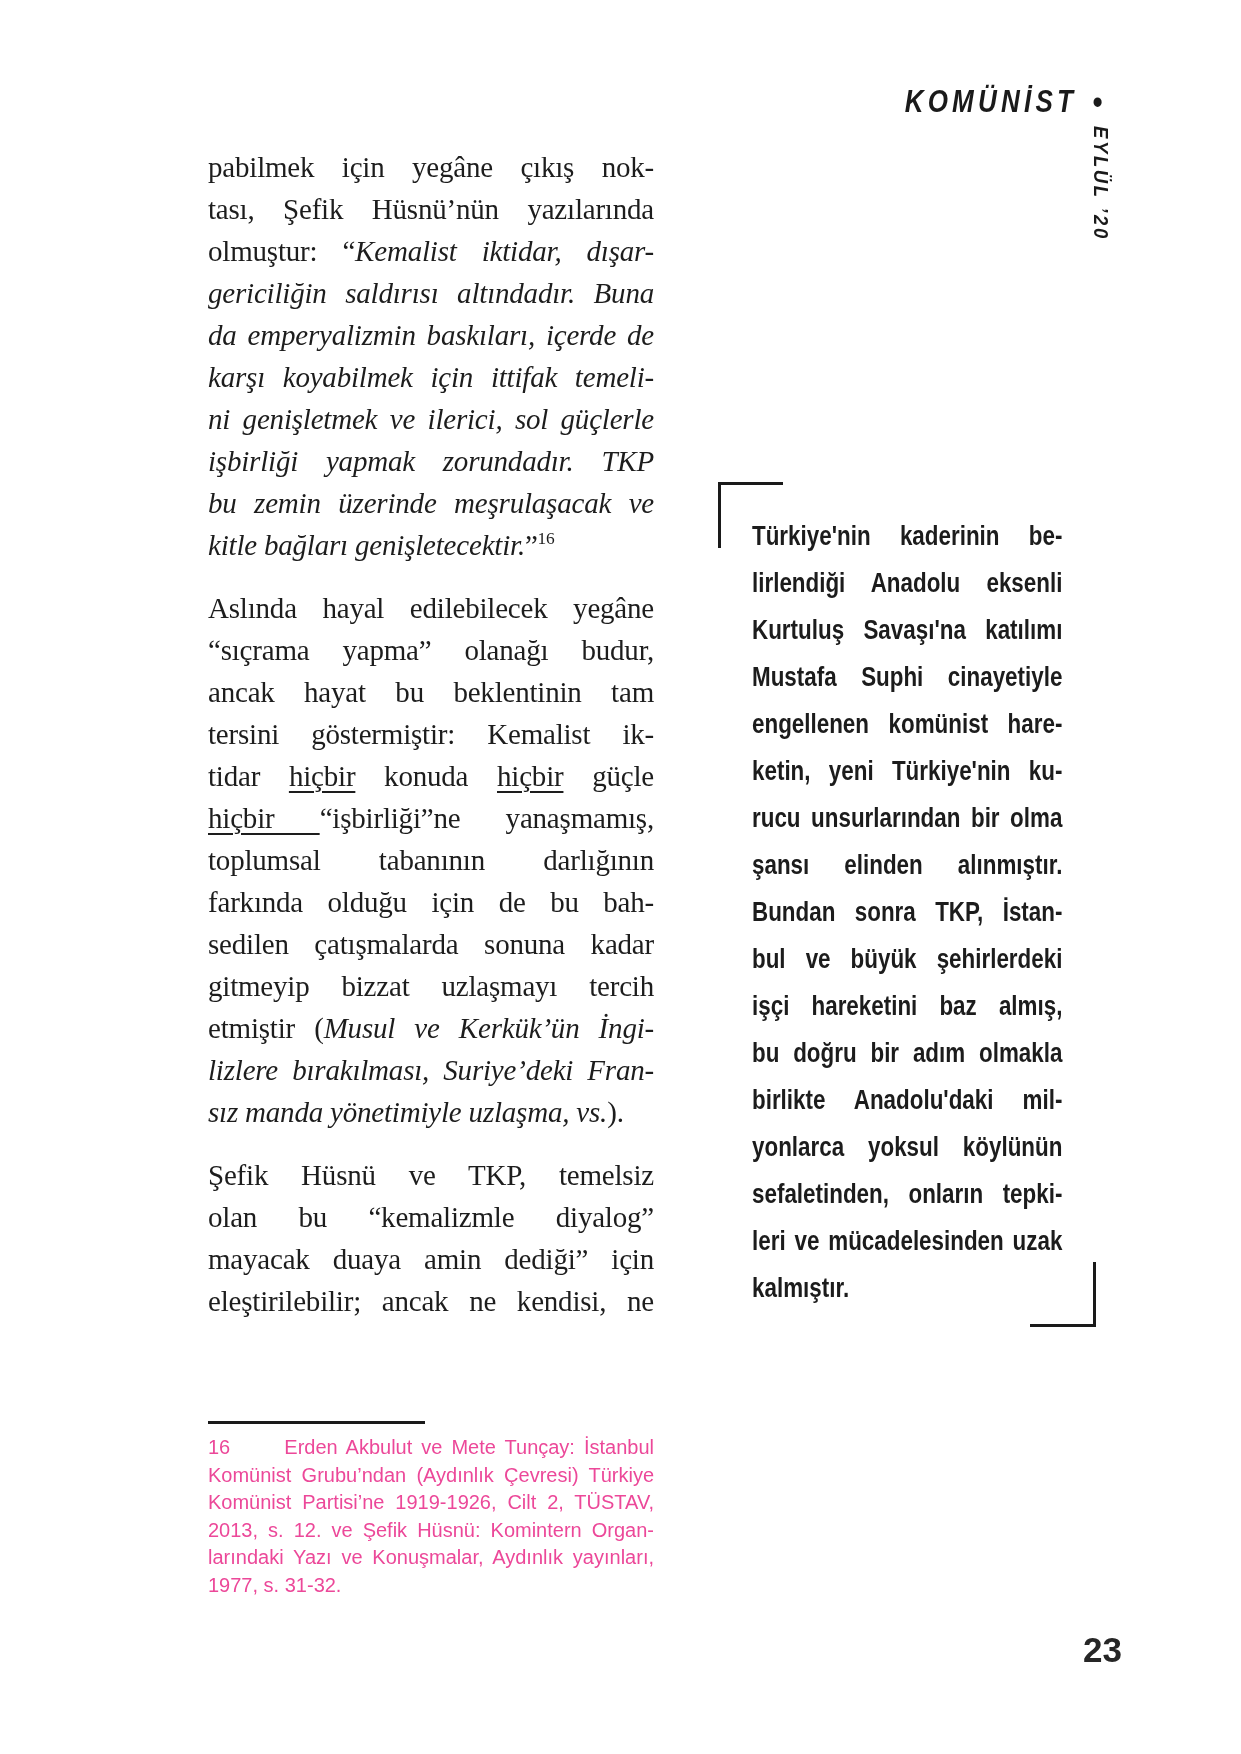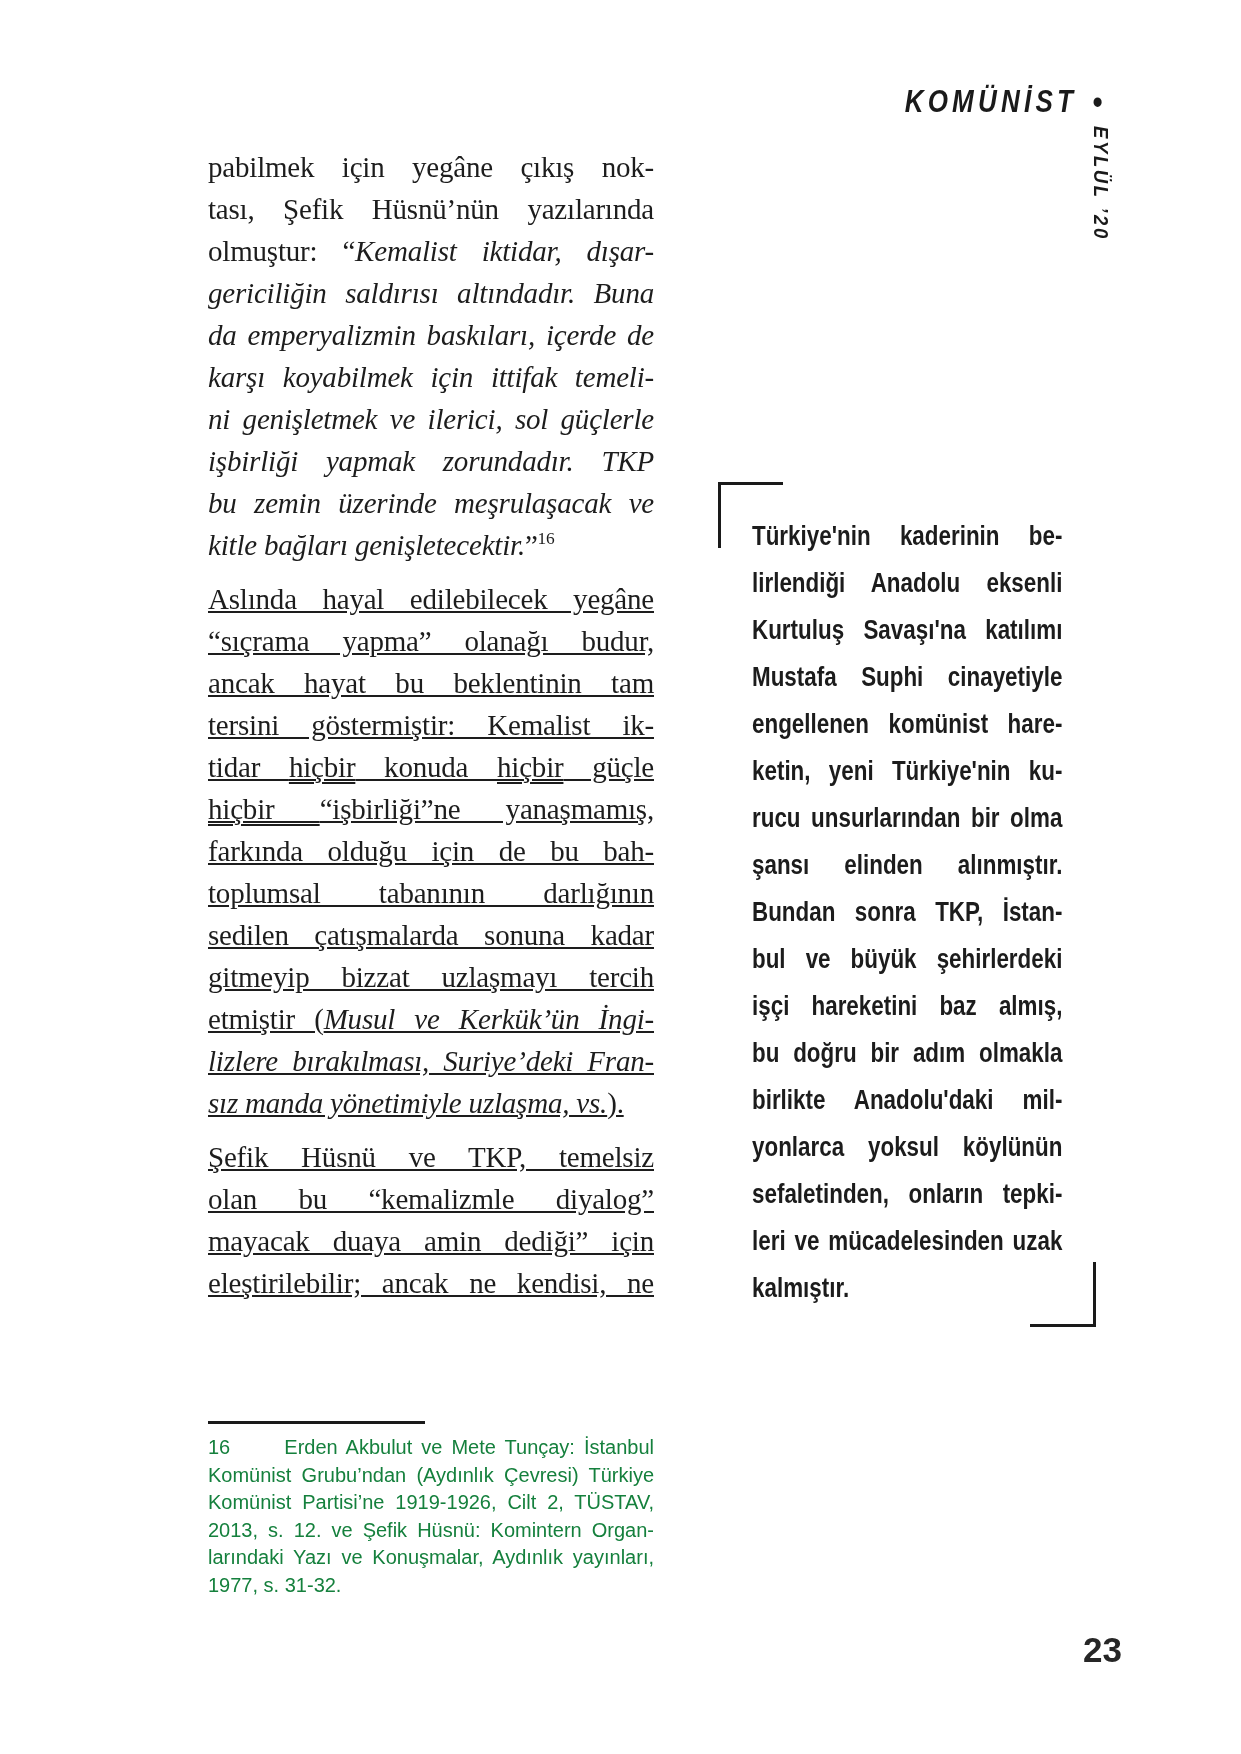--- a/index.html
+++ b/index.html
@@ -26,21 +26,21 @@
     font-family:"Liberation Sans", sans-serif;
     font-weight:bold; font-style:italic; font-size:21px;
     letter-spacing:3px; color:#1a1a1a; white-space:nowrap;
   }
 
   
   .article {
     position:absolute; left:208px; top:146px; width:446px;
     font-size:29px; line-height:42px; letter-spacing:-0.2px;
   }
-  .para + .para { margin-top:12px;text-decoration:underline; }
+  .para + .para { margin-top:21px; }
   .line { text-align:justify; text-align-last:justify; }
   .para.no-justify-last .line:last-child { text-align-last:left; }
   .seg-i { font-style:italic; }
   .seg-u { text-decoration:underline; text-decoration-thickness:2px; text-underline-offset:5px; }
   .seg-sup { vertical-align:super; font-size:0.6em; line-height:0; }
 
   
   .pull-quote {
     position:absolute; left:752px; top:512px; width:388px;
     transform:scaleX(0.8); transform-origin:0 0;
@@ -57,21 +57,21 @@
   .bracket-close {
     position:absolute; left:1030px; top:1262px; width:63px; height:62px;
     border-right:3px solid #1a1a1a; border-bottom:3px solid #1a1a1a;
   }
 
   
   .footnote-rule { position:absolute; left:208px; top:1421px; width:217px; height:3px; background:#1a1a1a; }
   .footnote {
     position:absolute; left:208px; top:1434px; width:446px;
     font-family:"Liberation Sans", sans-serif; font-size:20px;
-    line-height:27.5px; color:#15803d;
+    line-height:27.5px; color:#ec4899;
   }
   .fn-line { text-align:justify; text-align-last:justify; white-space:pre-wrap; }
   .fn-line.last { text-align-last:left; }
 
   .page-number {
     position:absolute; left:1083px; top:1630px;
     font-family:"Liberation Sans", sans-serif; font-weight:bold;
     font-size:35px; color:#262626;
   }
 </style>
@@ -100,22 +100,22 @@
         <div class="line"><span class="seg-i">bu zemin üzerinde meşrulaşacak ve</span></div>
         <div class="line"><span class="seg-i">kitle bağları genişletecektir.</span><span class="seg-r">”</span><span class="seg-sup">16</span></div>
       </div>
       <div class="para no-justify-last">
         <div class="line"><span class="seg-r">Aslında hayal edilebilecek yegâne</span></div>
         <div class="line"><span class="seg-r">“sıçrama yapma” olanağı budur,</span></div>
         <div class="line"><span class="seg-r">ancak hayat bu beklentinin tam</span></div>
         <div class="line"><span class="seg-r">tersini göstermiştir: Kemalist ik-</span></div>
         <div class="line"><span class="seg-r">tidar </span><span class="seg-u">hiçbir</span><span class="seg-r"> konuda </span><span class="seg-u">hiçbir</span><span class="seg-r"> güçle</span></div>
         <div class="line"><span class="seg-u">hiçbir </span><span class="seg-r">“işbirliği”ne yanaşmamış,</span></div>
+        <div class="line"><span class="seg-r">toplumsal tabanının darlığının</span></div>
         <div class="line"><span class="seg-r">farkında olduğu için de bu bah-</span></div>
-        <div class="line"><span class="seg-r">toplumsal tabanının darlığının</span></div>
         <div class="line"><span class="seg-r">sedilen çatışmalarda sonuna kadar</span></div>
         <div class="line"><span class="seg-r">gitmeyip bizzat uzlaşmayı tercih</span></div>
         <div class="line"><span class="seg-r">etmiştir (</span><span class="seg-i">Musul ve Kerkük’ün İngi-</span></div>
         <div class="line"><span class="seg-i">lizlere bırakılması, Suriye’deki Fran-</span></div>
         <div class="line"><span class="seg-i">sız manda yönetimiyle uzlaşma, vs.</span><span class="seg-r">).</span></div>
       </div>
       <div class="para">
         <div class="line"><span class="seg-r">Şefik Hüsnü ve TKP, temelsiz</span></div>
         <div class="line"><span class="seg-r">olan bu “kemalizmle diyalog”</span></div>
         <div class="line"><span class="seg-r">mayacak duaya amin dediği” için</span></div>

